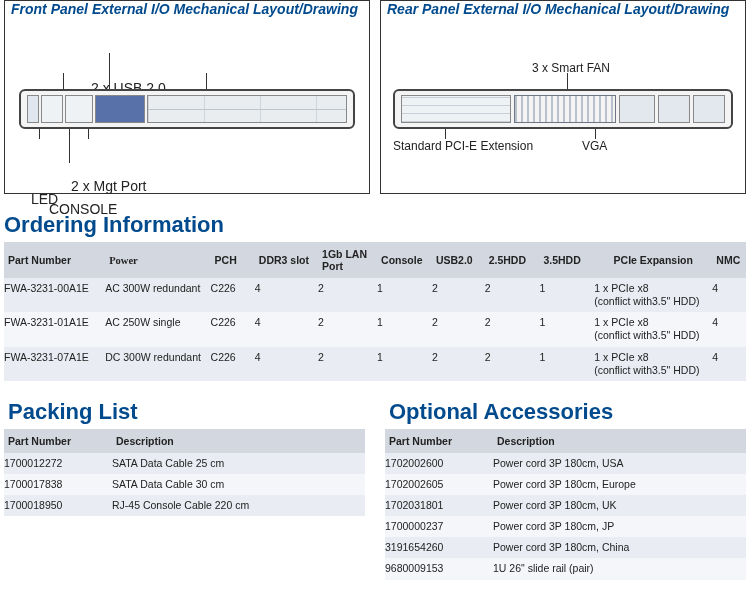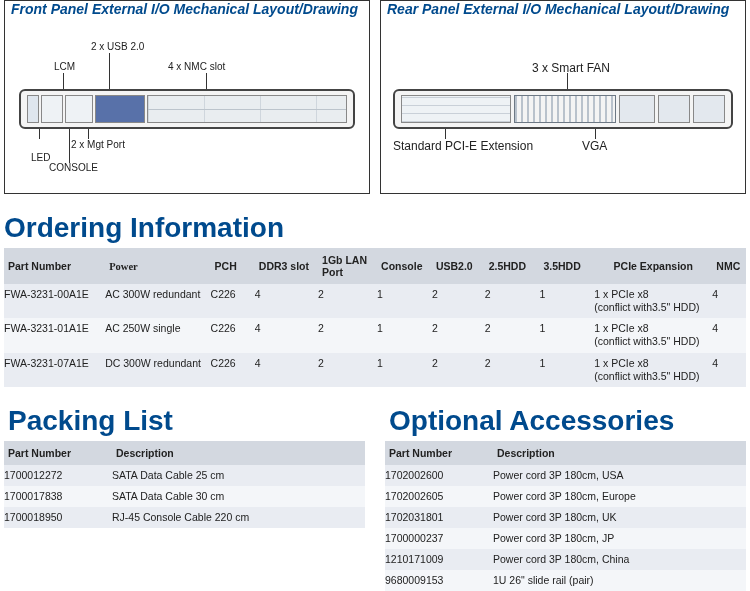--- a/index.html
+++ b/index.html
@@ -30,21 +30,21 @@
     font-style: italic;
     margin: 0;
     position: relative;
   }
   .panel-content {
     position: relative;
     flex: 1;
     min-height: 170px;
   }
   
-  .front .lbl { position: absolute; font-size: 10px; color: #222; white-space: nowrap; }
+  .front .lbl { position: absolute; font-size: 14px; color: #222; white-space: nowrap; margin-top: 39px; }
   .front .line { position: absolute; background: #333; }
   .front-usb   { left: 80px;  top: 24px; }
   .front-lcm   { left: 43px;  top: 44px; }
   .front-nmc   { left: 157px; top: 44px; }
   .front-chassis {
     position: absolute; left: 8px; right: 8px; top: 72px; height: 40px;
     border: 2px solid #444; border-radius: 6px; background: #f4f4f4;
   }
   .front-chassis .inner {
     position: absolute; top: 4px; bottom: 4px; left: 6px; right: 6px;
@@ -96,21 +96,21 @@
   .ln-fan   { left: 180px; top: 56px; width: 1px; height: 16px; }
   .ln-pci   { left: 58px; top: 112px; width:1px; height:10px;}
   .ln-vga   { left: 208px; top:112px; width:1px; height:10px;}
 
   
   h2.section {
     color: #004a8d;
     font-family: 'Arial Narrow', Arial, sans-serif;
     font-stretch: condensed;
     font-weight: bold;
-    font-size: 28px;
+    font-size: 22px;
     margin: 18px 4px 4px 4px;
   }
   .two-col {
     display: flex;
     gap: 20px;
     padding: 0 4px;
   }
   .col { flex: 1; }
 
   
@@ -307,21 +307,21 @@
           </tr>
           <tr>
             <td>1702031801</td>
             <td>Power cord 3P 180cm, UK</td>
           </tr>
           <tr>
             <td>1700000237</td>
             <td>Power cord 3P 180cm, JP</td>
           </tr>
           <tr>
-            <td>1210171009</td>
+            <td>3191654260</td>
             <td>Power cord 3P 180cm, China</td>
           </tr>
           <tr>
             <td>9680009153</td>
             <td>1U 26" slide rail (pair)</td>
           </tr>
         </tbody>
     </table>
   </div>
 </div>

